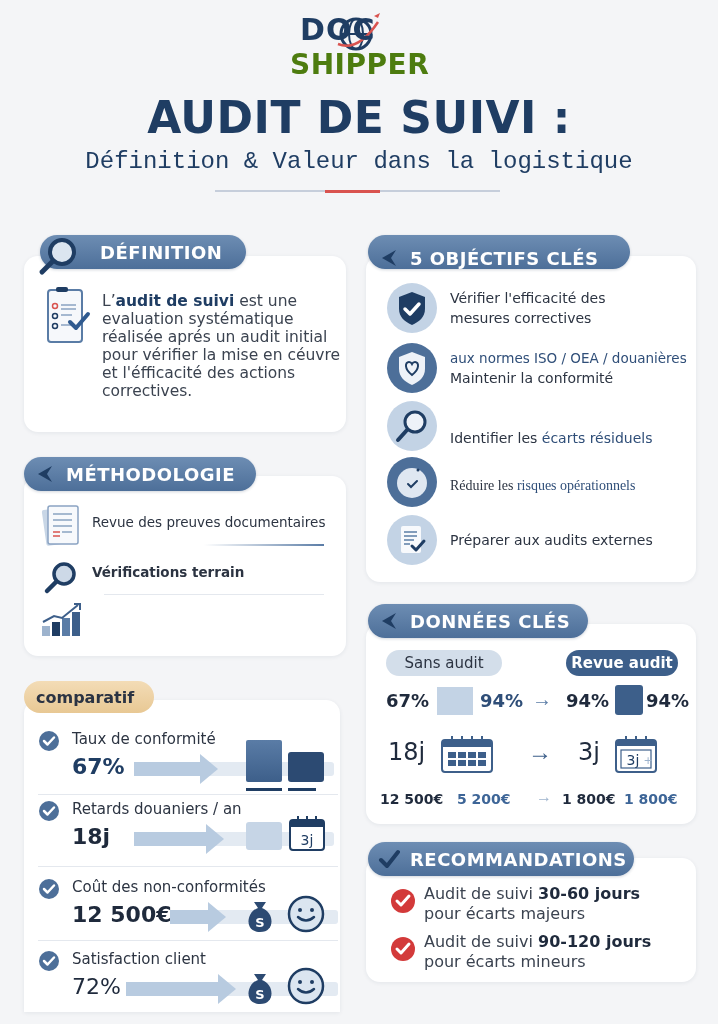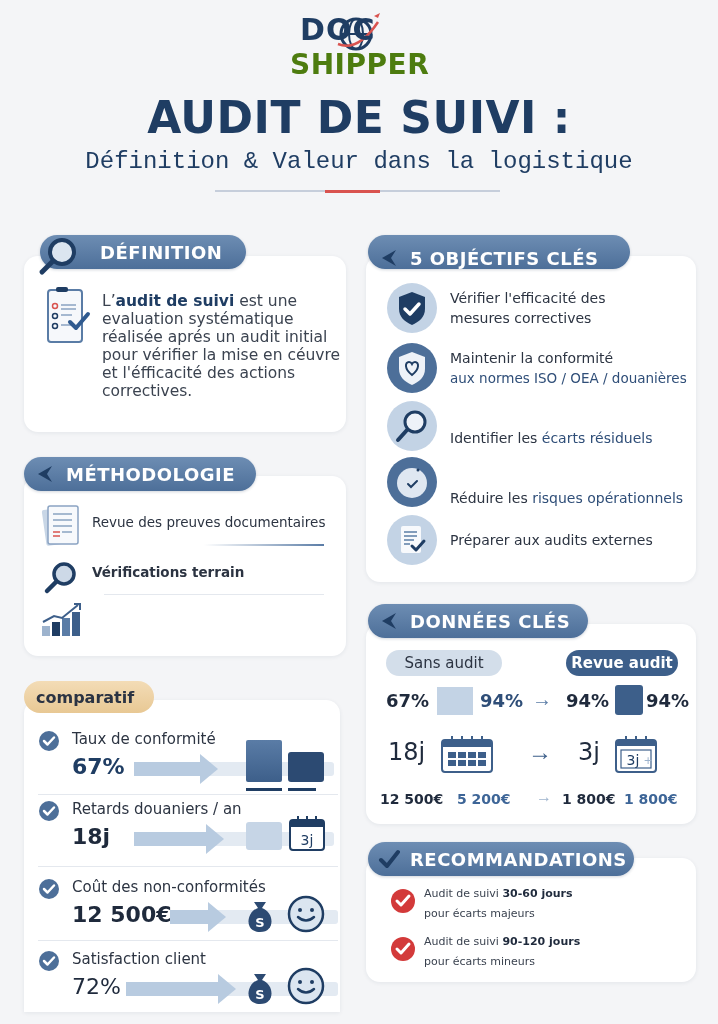--- a/index.html
+++ b/index.html
@@ -124,21 +124,21 @@
   .don-num.blue { color: #2f4e78; }
   .don-big { position: absolute; font-size: 24px; color: #1f2a3c; font-family: "DejaVu Sans", sans-serif; }
   .don-small { position: absolute; font-size: 14px; font-weight: 700; color: #1f2a3c; font-family: "DejaVu Sans", sans-serif; }
   .don-small.blue { color: #3d6597; }
 
   
   .rec-card { left: 366px; top: 858px; width: 330px; height: 124px; }
   .rec-item { position: absolute; left: 24px; width: 300px; }
   .rec-check { position: absolute; left: 0; top: 4px; width: 26px; height: 26px; }
   .rec-text {
-    position: absolute; left: 34px; top: 0; font-size: 11px; line-height: 20px; color: #3b4350;
+    position: absolute; left: 34px; top: 0; font-size: 16px; line-height: 20px; color: #3b4350;
     font-family: "DejaVu Sans", sans-serif;
   }
   .rec-text b { color: #1f2a3c; }
 </style>
 </head>
 <body>
 
 <div class="abs logo">
   <svg class="abs" style="left:44px;top:6px" width="50" height="40" viewBox="0 0 50 40">
     <circle cx="22" cy="22" r="15" fill="none" stroke="#1f3d63" stroke-width="3"></circle>
@@ -328,42 +328,42 @@
       <div>mesures correctives</div>
     </div>
   </div>
   <div class="obj-item" style="top:86px;">
     <svg class="obj-icon" viewBox="0 0 52 52">
       <circle cx="26" cy="26" r="25" fill="#4d6f99"></circle>
       <path d="M26 10 L39 15 L39 27 C39 35 33 40 26 43 C19 40 13 35 13 27 L13 15 Z" fill="#eef2f8"></path>
       <path d="M26 33 C18 27 19 20 23 20 C25 20 26 22 26 22 C26 22 27 20 29 20 C33 20 34 27 26 33 Z" fill="none" stroke="#1f3d63" stroke-width="2"></path>
     </svg>
     <div class="obj-text" style="top:6px;">
+      <div style="font-size:13.5px;color:#2f4e78;">aux normes ISO / OEA / douanières</div>
       <div>Maintenir la conformité</div>
-      <div style="font-size:13.5px;color:#2f4e78;">aux normes ISO / OEA / douanières</div>
     </div>
   </div>
   <div class="obj-item" style="top:144px;">
     <svg class="obj-icon" viewBox="0 0 52 52">
       <circle cx="26" cy="26" r="25" fill="#c3d3e5"></circle>
       <circle cx="29" cy="22" r="10" fill="#eef2f8" stroke="#1f3d63" stroke-width="3"></circle>
       <line x1="21" y1="30" x2="12" y2="40" stroke="#1f3d63" stroke-width="4" stroke-linecap="round"></line>
     </svg>
     <div class="obj-text" style="top:16px;margin-top:12px;">
       <span>Identifier les </span><span class="hl">écarts résiduels</span>
     </div>
   </div>
   <div class="obj-item" style="top:200px;">
     <svg class="obj-icon" viewBox="0 0 52 52">
       <circle cx="26" cy="26" r="25" fill="#4d6f99"></circle>
       <circle cx="26" cy="27" r="15" fill="#dfe7f1"></circle>
       <circle cx="32" cy="14" r="1.5" fill="#1f3d63"></circle>
       <path d="M22 28 l3 3 l6 -6" fill="none" stroke="#1f3d63" stroke-width="2" stroke-linecap="round"></path>
     </svg>
-    <div class="obj-text" style="top:32px;">
+    <div class="obj-text" style="top:20px;font-family:Liberation Serif, serif;">
       <span>Réduire les </span><span class="hl">risques opérationnels</span>
     </div>
   </div>
   <div class="obj-item" style="top:258px;">
     <svg class="obj-icon" viewBox="0 0 52 52">
       <circle cx="26" cy="26" r="25" fill="#c3d3e5"></circle>
       <rect x="15" y="12" width="20" height="27" rx="2" fill="#f7f9fc"></rect>
       <line x1="18" y1="18" x2="31" y2="18" stroke="#5a7ca6" stroke-width="1.5"></line>
       <line x1="18" y1="22" x2="31" y2="22" stroke="#5a7ca6" stroke-width="1.5"></line>
       <line x1="18" y1="26" x2="28" y2="26" stroke="#5a7ca6" stroke-width="1.5"></line>

